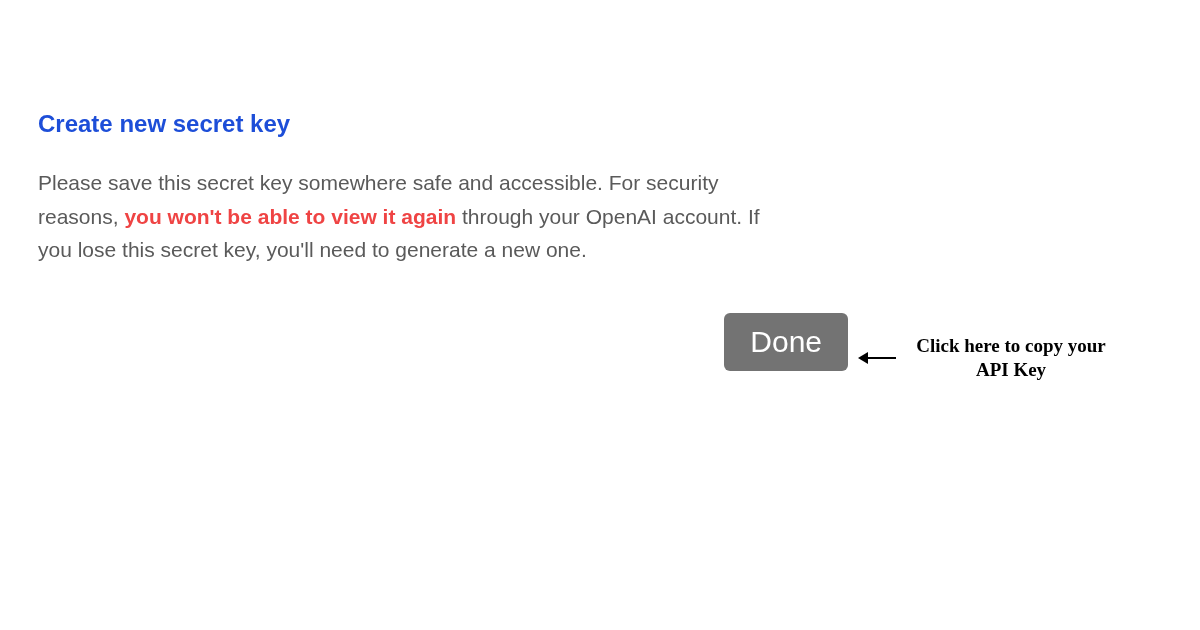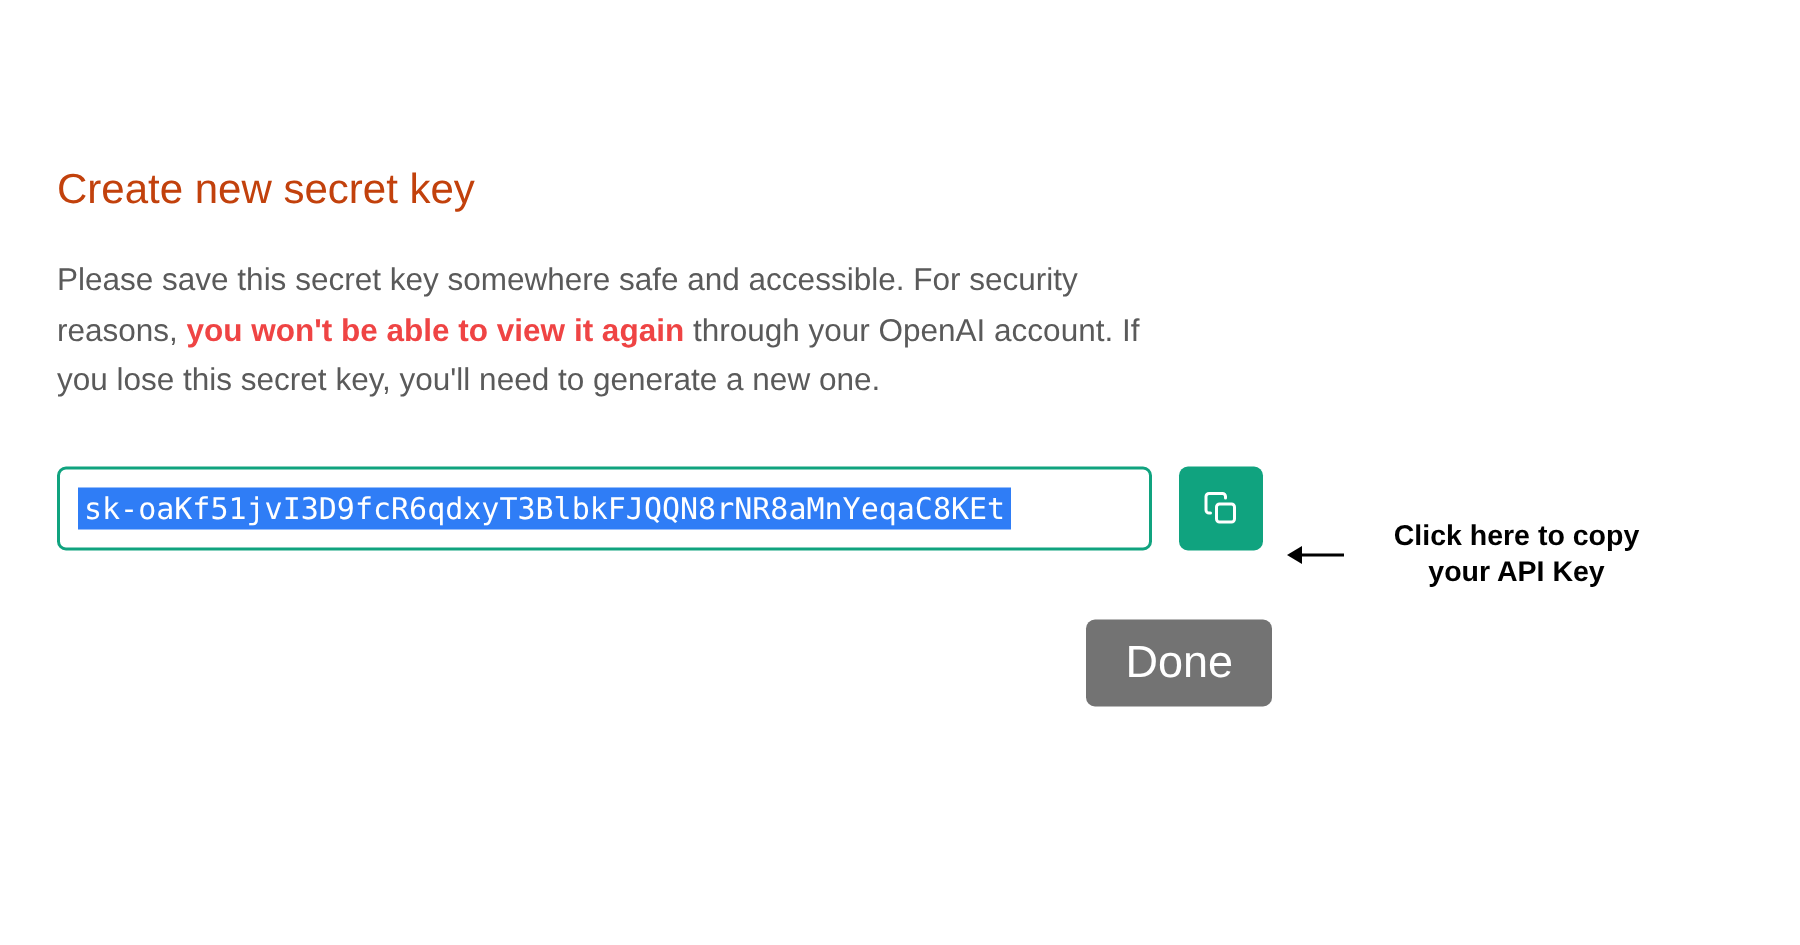--- a/index.html
+++ b/index.html
@@ -10,23 +10,23 @@
       height: 630px;
       position: relative;
     }
     .dialog {
       position: absolute;
       left: 38px;
       top: 110px;
       width: 820px;
     }
     .title {
-      font-size: 28px;
-      font-weight: 400;
-      color: #c2410c;
+      font-size: 24px;
+      font-weight: 700;
+      color: #1d4ed8;
       margin-bottom: 28px;
     }
     .desc {
       font-size: 21px;
       line-height: 1.6;
       color: #5a5a5a;
       font-weight: 400;
       margin-bottom: 40px;
       max-width: 740px;
     }
@@ -83,24 +83,25 @@
       font-size: 30px;
       font-weight: 500;
       border: none;
       border-radius: 6px;
       padding: 12px 26px;
       cursor: pointer;
     }
     .annotation {
       position: absolute;
       left: 860px;
-      top: 346px;
+      top: 334px;
       display: flex;
       align-items: center;
       gap: 10px;
+      font-family: Liberation Serif, serif;
     }
     .arrow {
       width: 36px;
       height: 2px;
       background: #000000;
       position: relative;
       flex-shrink: 0;
     }
     .arrow::before {
       content: "";
@@ -123,31 +124,20 @@
 </head>
 <body>
 
 <div class="dialog">
   <h1 class="title">Create new secret key</h1>
 
   <p class="desc">
     <span>Please save this secret key somewhere safe and accessible. For security reasons, </span><span class="bold">you won't be able to view it again</span><span> through your OpenAI account. If you lose this secret key, you'll need to generate a new one.</span>
   </p>
 
-  <div class="key-row">
-    <div class="key-input">
-      <span class="key-text">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</span>
-    </div>
-    <button class="copy-btn">
-      <svg width="24" height="24" viewBox="0 0 24 24" fill="none" stroke-width="2" stroke-linecap="round" stroke-linejoin="round">
-        <rect x="9" y="9" width="12" height="12" rx="2"></rect>
-        <path d="M5 15H4a2 2 0 0 1-2-2V4a2 2 0 0 1 2-2h9a2 2 0 0 1 2 2v1"></path>
-      </svg>
-    </button>
-  </div>
 
   <div class="done-row">
     <button class="done-btn">Done</button>
   </div>
 </div>
 
 <div class="annotation">
   <div class="arrow"></div>
   <div class="annotation-text">Click here to copy your API Key</div>
 </div>

